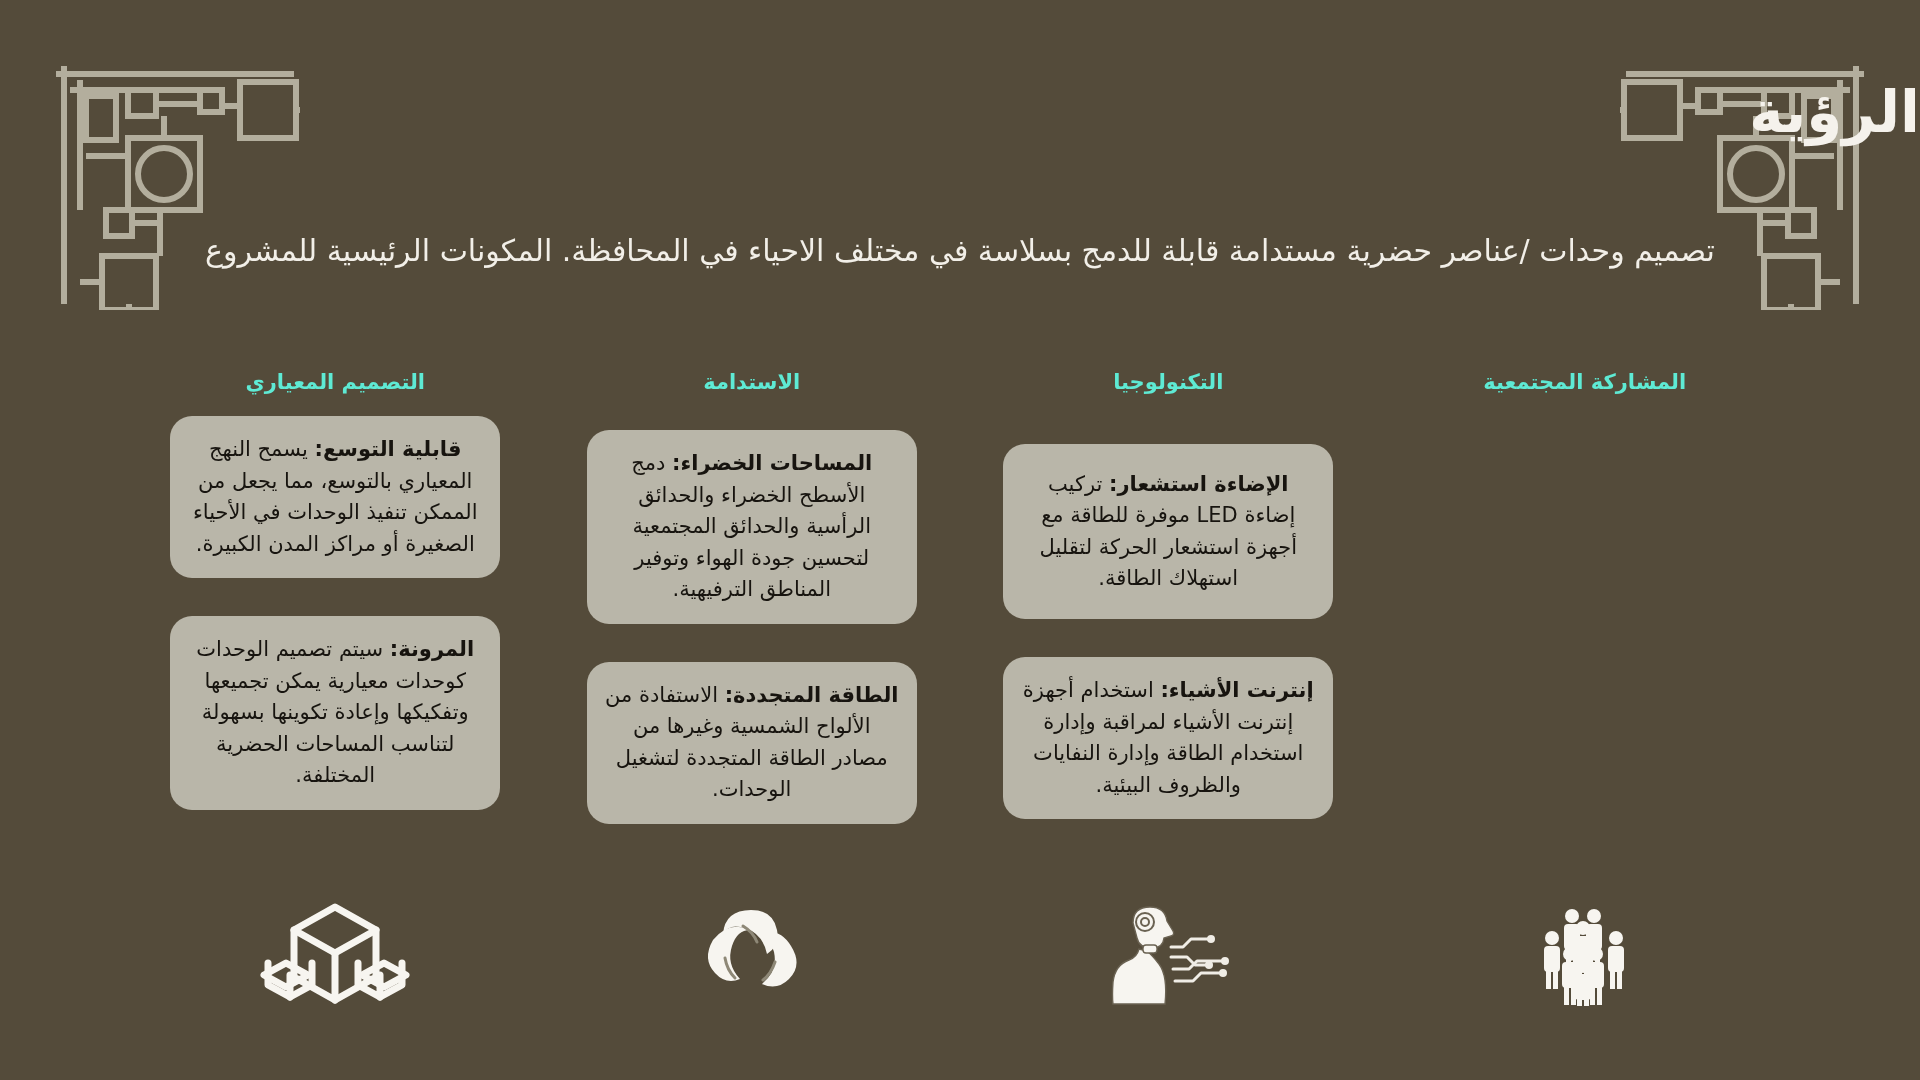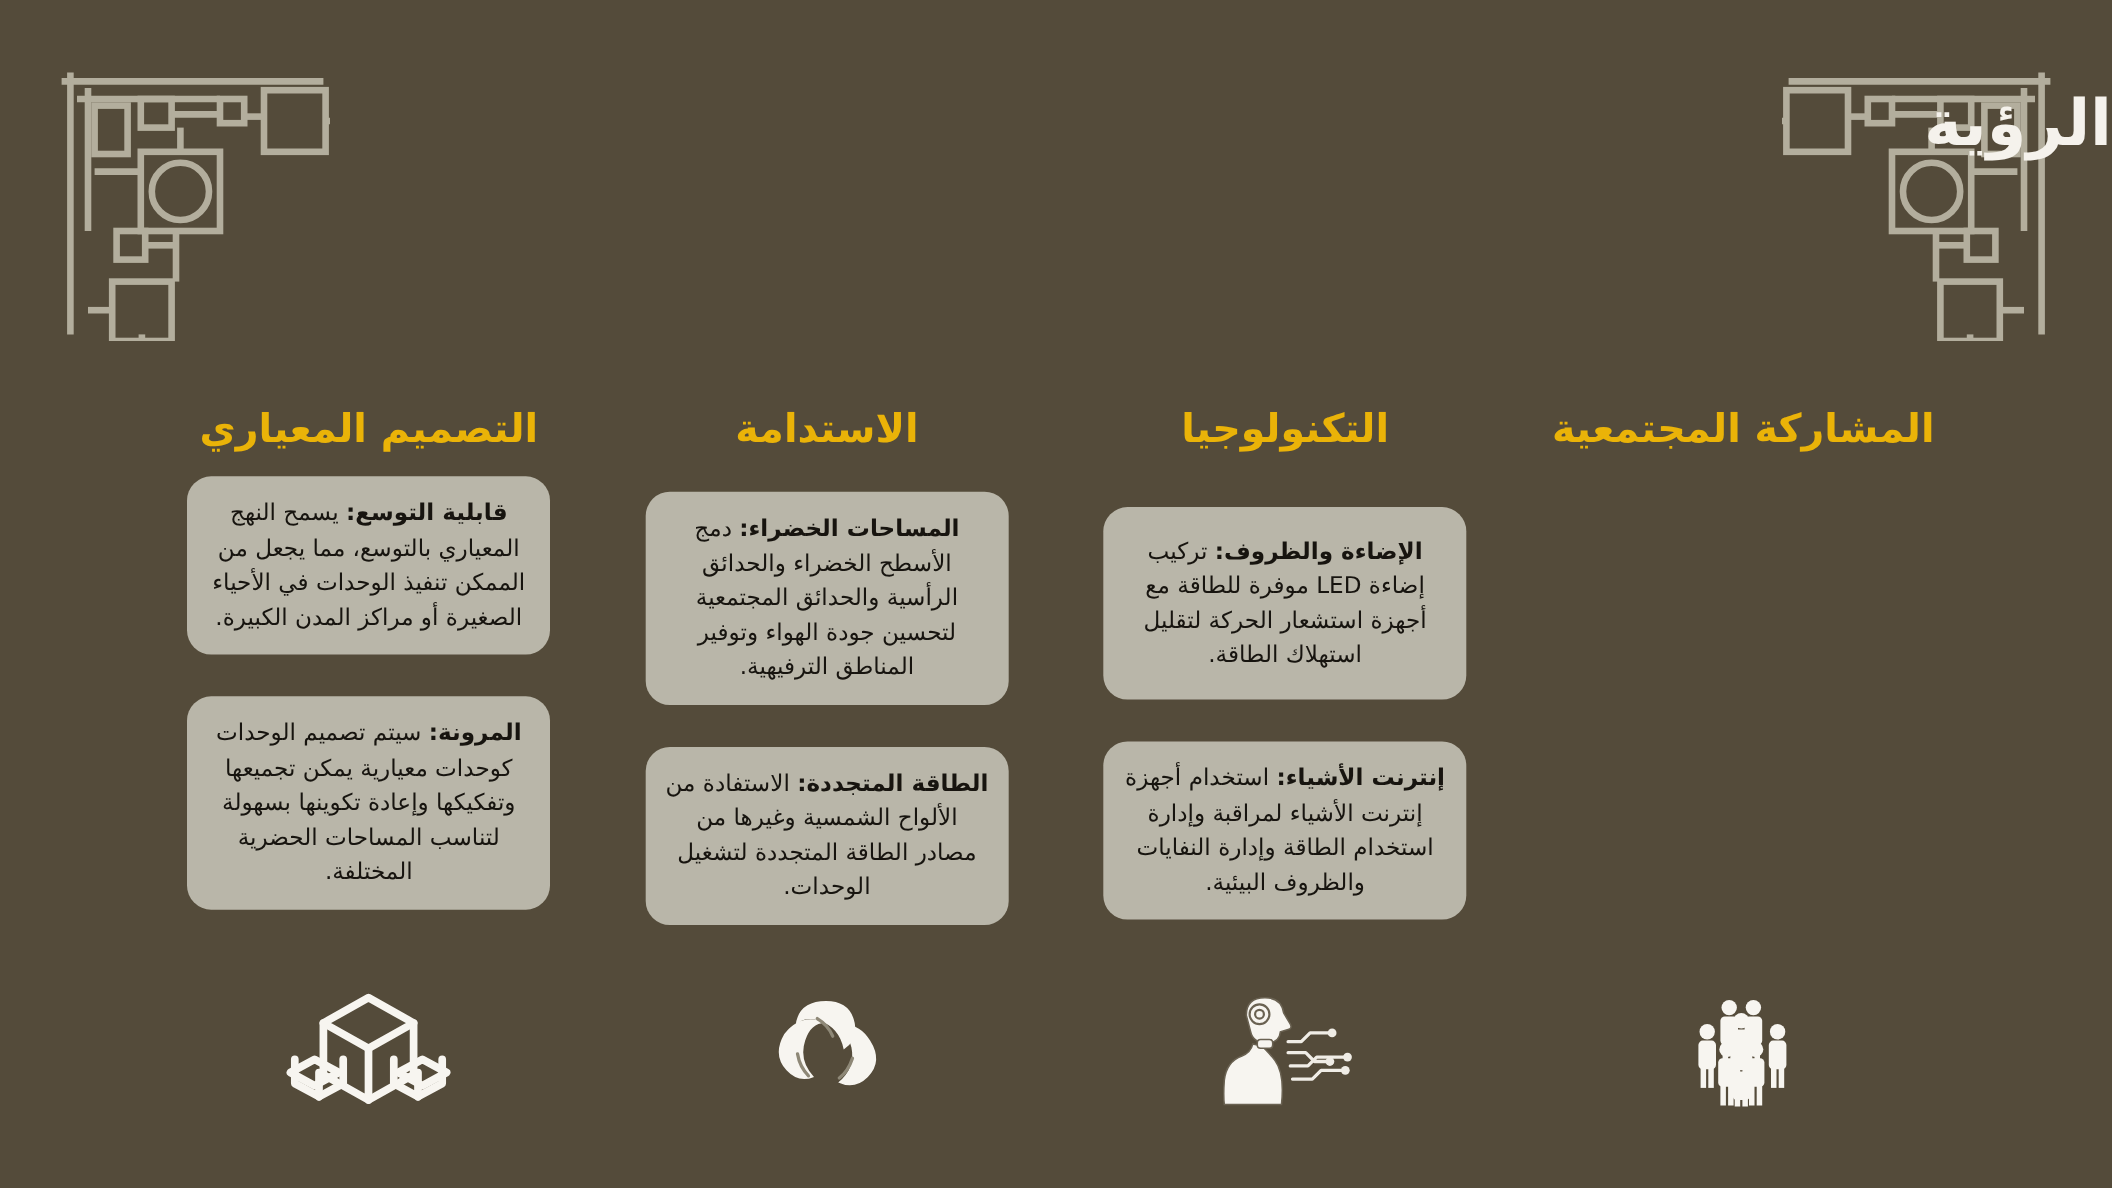--- a/index.html
+++ b/index.html
@@ -30,21 +30,21 @@
     font-size:30px;line-height:1.55;font-weight:400;
   }
 
   
   .columns{
     position:absolute;top:370px;left:50%;transform:translateX(-50%);
     width:1640px;display:flex;flex-direction:row;gap:26px;
   }
   .column{flex:1;display:flex;flex-direction:column;align-items:center;}
   .col-head{
-    color:#eab308;font-size:36px;font-weight:bold;
+    color:#5eead4;font-size:21px;font-weight:bold;
     text-align:center;margin-bottom:22px;white-space:nowrap;
   }
   .cards{width:100%;display:flex;flex-direction:column;gap:38px;align-items:center;}
   .card{
     width:330px;min-height:175px;
     background:#b9b6a9;border-radius:22px;
     color:#17140f;font-size:21px;line-height:1.5;
     padding:18px 16px;box-sizing:border-box;
     display:flex;align-items:center;justify-content:center;
     text-align:center;
@@ -117,35 +117,36 @@
       <path d="M82 163 H110"></path>
       <path d="M110 150 V196"></path>
       <rect x="52" y="196" width="54" height="54"></rect>
       <path d="M30 222 H52"></path>
       <path d="M79 250 V244"></path>
     </svg>
   </div>
 
   <div class="title">الرؤية</div>
 
+  <div class="subtitle">تصميم وحدات /عناصر حضرية مستدامة قابلة للدمج بسلاسة في مختلف الاحياء في المحافظة. المكونات الرئيسية للمشروع</div>
 
   <div class="columns">
 
     <div class="column c0">
       <div class="col-head">المشاركة المجتمعية</div>
       <div class="cards">
       </div>
     </div>
 
     <div class="column c1">
       <div class="col-head">التكنولوجيا</div>
       <div class="cards">
         <div class="card">
           <span>
-            <b>الإضاءة والظروف</b><b>:</b><span> تركيب إضاءة </span><span class="ltr">LED</span><span> موفرة للطاقة مع أجهزة استشعار الحركة لتقليل استهلاك الطاقة.</span>
+            <b>الإضاءة استشعار</b><b>:</b><span> تركيب إضاءة </span><span class="ltr">LED</span><span> موفرة للطاقة مع أجهزة استشعار الحركة لتقليل استهلاك الطاقة.</span>
           </span>
         </div>
         <div class="card card-r2">
           <span>
             <b>إنترنت الأشياء</b><b>:</b><span> استخدام أجهزة إنترنت الأشياء لمراقبة وإدارة استخدام الطاقة وإدارة النفايات والظروف البيئية.</span>
           </span>
         </div>
       </div>
     </div>
 

